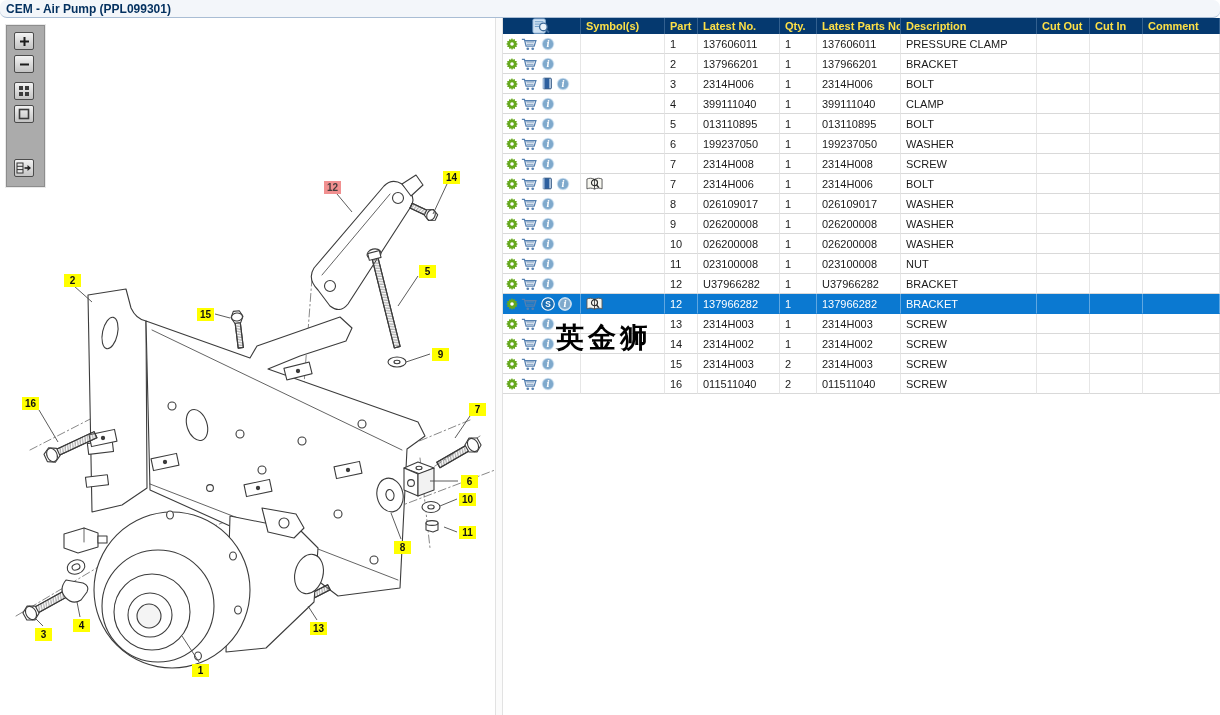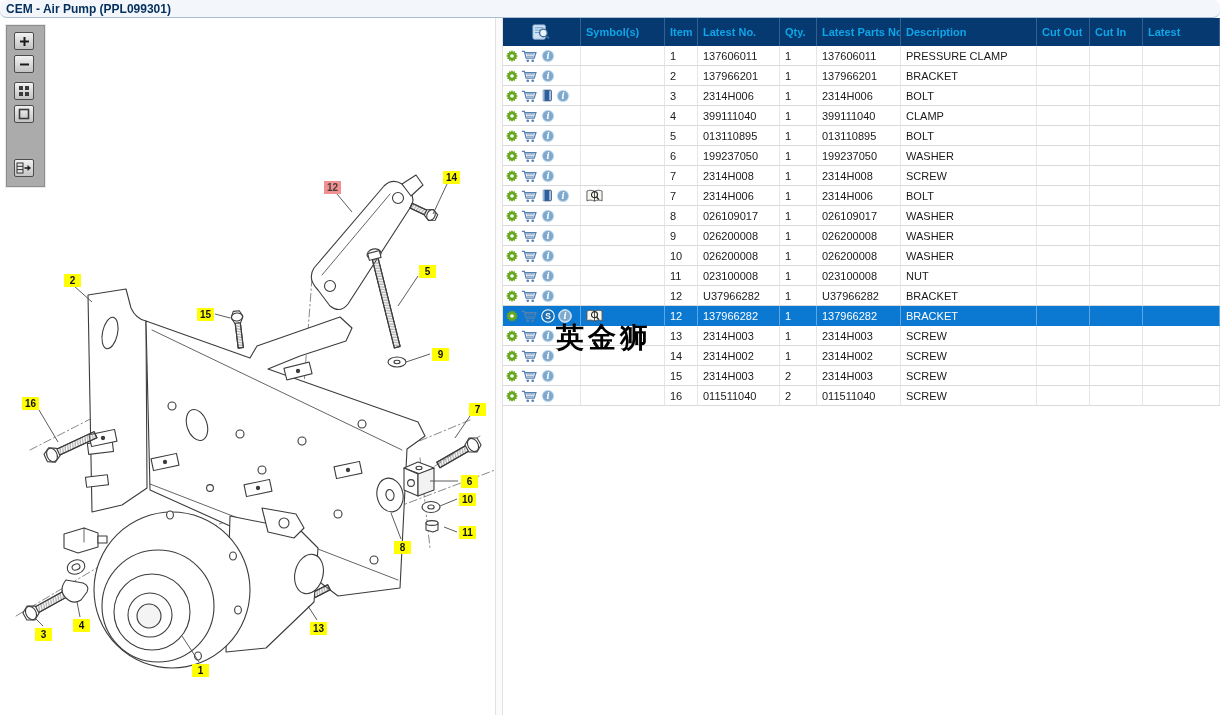--- a/index.html
+++ b/index.html
@@ -20,21 +20,21 @@
   .diagram svg{position:absolute;left:0;top:0;}
   .callout{position:absolute;min-width:13px;height:13px;padding:0 2px;background:#ffff00;
     color:#111;font-size:10px;font-weight:bold;line-height:13px;text-align:center;z-index:4;cursor:pointer;}
   .callout.hl{background:#f19090;color:#463d3d;}
   
   .splitter{position:absolute;left:495px;top:18px;width:8px;height:697px;background:#fbfbfb;
     border-left:1px solid #e2e2e2;border-right:1px solid #e2e2e2;box-sizing:border-box;cursor:col-resize;}
   
   .table{position:absolute;left:503px;top:18px;width:717px;}
   .trow{display:grid;grid-template-columns:78px 84px 33px 82px 37px 84px 136px 53px 53px 77px;}
-  .thead{background:#05396f;color:#0ea5e9;height:28px;}
+  .thead{background:#05396f;color:#fde047;height:16px;}
   .thead .cell{border-right:1px solid #33608f;font-size:11px;font-weight:bold;
     display:flex;align-items:center;padding-left:5px;box-sizing:border-box;overflow:hidden;white-space:nowrap;}
   .thead .cell:first-child{justify-content:center;padding-left:0;}
   .rbody .trow{height:20px;background:#fff;cursor:default;}
   .rbody .cell{border-right:1px solid #e6e6e6;border-bottom:1px solid #d9d9d9;font-size:11px;color:#1a1a1a;
     display:flex;align-items:center;padding-left:5px;box-sizing:border-box;overflow:hidden;white-space:nowrap;}
   .rbody .trow.sel{background:#0b79d1;}
   .rbody .trow.sel .cell{color:#fff;border-right-color:rgba(255,255,255,.35);border-bottom-color:#0b79d1;}
   .acts{display:flex;align-items:center;gap:3px;padding-left:3px !important;}
   .icon{display:inline-flex;align-items:center;justify-content:center;cursor:pointer;}
@@ -270,28 +270,28 @@
       <span class="icon">
         <svg width="19" height="16" viewBox="0 0 20 16">
             <rect x="1" y="0.5" width="13" height="15" rx="1.5" fill="#cfe2f3" stroke="#8fb4d9"></rect>
             <path d="M3 3.5h9M3 6h9M3 8.5h5" stroke="#6d9cc7" fill="none"></path>
             <circle cx="12" cy="9" r="4" fill="#eaf3fb" stroke="#3d6a99" stroke-width="1.4"></circle>
             <path d="M14.8 12l3.2 2.8" stroke="#3d6a99" stroke-width="2"></path>
           </svg>
       </span>
     </div>
     <div class="cell">Symbol(s)</div>
-    <div class="cell">Item</div>
+    <div class="cell">Part</div>
     <div class="cell">Latest No.</div>
     <div class="cell">Qty.</div>
     <div class="cell">Latest Parts No.</div>
     <div class="cell">Description</div>
     <div class="cell">Cut Out</div>
     <div class="cell">Cut In</div>
-    <div class="cell">Latest</div>
+    <div class="cell">Comment</div>
   </div>
   <div class="rbody" id="tbody">
       <div class="trow">
         <div class="cell acts">
           <span class="icon">
             <svg width="12" height="12" viewBox="0 0 16 16">
               <path fill="#66a81e" d="M8 0l1.2 2.2 2.5-.9.2 2.6 2.6.2-.9 2.5L16 8l-2.2 1.2.9 2.5-2.6.2-.2 2.6-2.5-.9L8 16l-1.2-2.2-2.5.9-.2-2.6-2.6-.2.9-2.5L0 8l2.2-1.2-.9-2.5 2.6-.2.2-2.6 2.5.9z"></path>
               <circle cx="8" cy="8" r="2.4" fill="#fff"></circle>
             </svg>
           </span>

